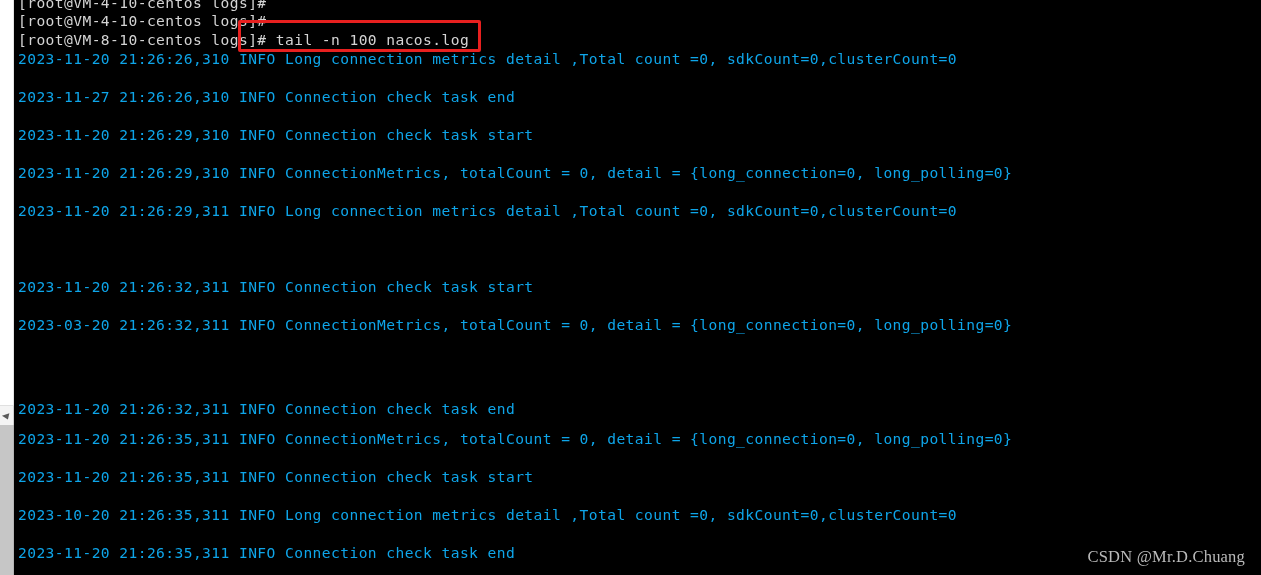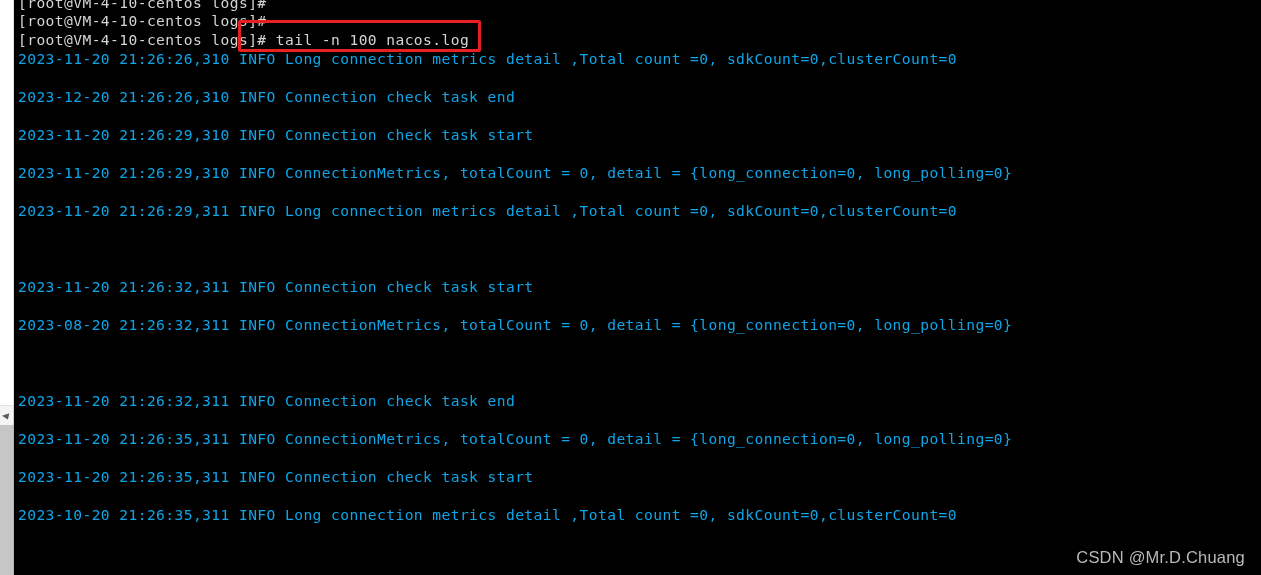--- a/index.html
+++ b/index.html
@@ -78,48 +78,49 @@
     border-radius:2px;
     z-index:6;
     pointer-events:none;
   }
 
   
   #watermark {
     position:absolute;
     right:16px; bottom:8px;
     color:#b9b9b9;
-    font-family:Liberation Sans, sans-serif;
+    font-family:Liberation Serif, serif;
     font-size:16.5px;
     letter-spacing:0.2px;
     z-index:6;
   }
 </style>
 </head>
 <body>
 
 <div id="screen">
 
   <div id="terminal">
 
     <div class="line prompt" style="top:-6px">[root@VM-4-10-centos logs]#</div>
     <div class="line prompt" style="top:12px">[root@VM-4-10-centos logs]#</div>
-    <div class="line prompt" style="top:31px">[root@VM-4-10-centos logs]# tail -n 100 nacos.log</div>
+    <div class="line prompt" style="top:31px">[root@VM-8-10-centos logs]# tail -n 100 nacos.log</div>
 
     <div class="line" style="top:50px">2023-11-20 21:26:26,310 INFO Long connection metrics detail ,Total count =0, sdkCount=0,clusterCount=0</div>
-    <div class="line" style="top:88px">2023-12-20 21:26:26,310 INFO Connection check task end</div>
+    <div class="line" style="top:88px">2023-11-27 21:26:26,310 INFO Connection check task end</div>
     <div class="line" style="top:126px">2023-11-20 21:26:29,310 INFO Connection check task start</div>
     <div class="line" style="top:164px">2023-11-20 21:26:29,310 INFO ConnectionMetrics, totalCount = 0, detail = {long_connection=0, long_polling=0}</div>
     <div class="line" style="top:202px">2023-11-20 21:26:29,311 INFO Long connection metrics detail ,Total count =0, sdkCount=0,clusterCount=0</div>
     <div class="line" style="top:278px">2023-11-20 21:26:32,311 INFO Connection check task start</div>
-    <div class="line" style="top:316px">2023-08-20 21:26:32,311 INFO ConnectionMetrics, totalCount = 0, detail = {long_connection=0, long_polling=0}</div>
-    <div class="line" style="top:392px">2023-11-20 21:26:32,311 INFO Connection check task end</div>
+    <div class="line" style="top:316px">2023-03-20 21:26:32,311 INFO ConnectionMetrics, totalCount = 0, detail = {long_connection=0, long_polling=0}</div>
+    <div class="line" style="top:400px">2023-11-20 21:26:32,311 INFO Connection check task end</div>
     <div class="line" style="top:430px">2023-11-20 21:26:35,311 INFO ConnectionMetrics, totalCount = 0, detail = {long_connection=0, long_polling=0}</div>
     <div class="line" style="top:468px">2023-11-20 21:26:35,311 INFO Connection check task start</div>
     <div class="line" style="top:506px">2023-10-20 21:26:35,311 INFO Long connection metrics detail ,Total count =0, sdkCount=0,clusterCount=0</div>
+    <div class="line" style="top:544px">2023-11-20 21:26:35,311 INFO Connection check task end</div>
 
   </div>
 
   <div id="red-box"></div>
 
   <div id="gutter">
     <div id="gutter-top"></div>
     <div id="scroll-arrow-btn">
       <span class="glyph"></span>
     </div>

